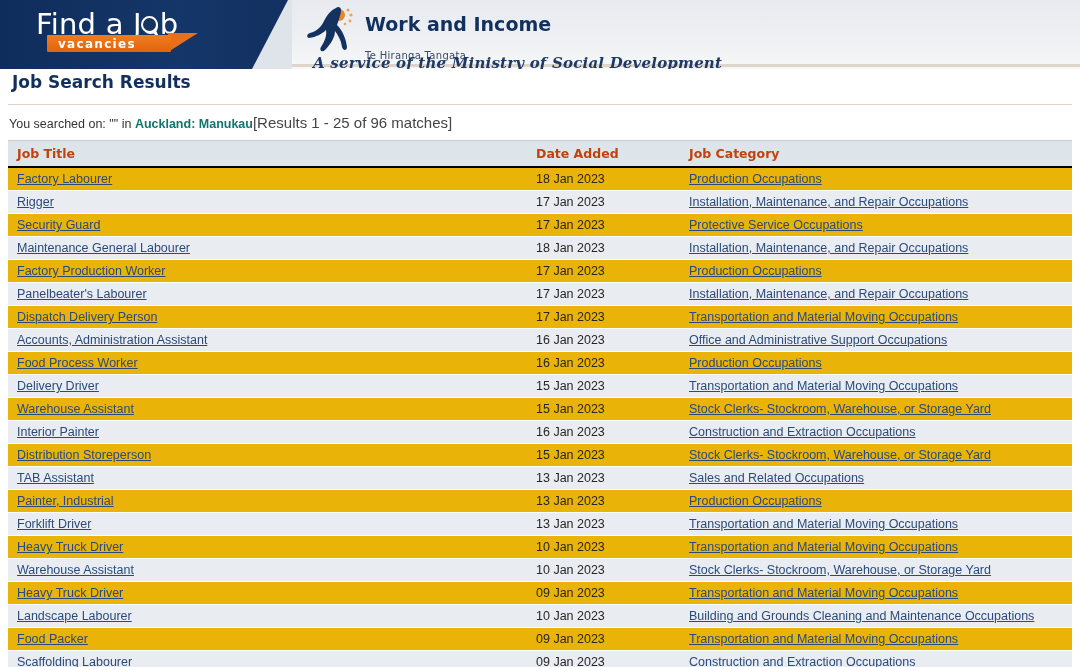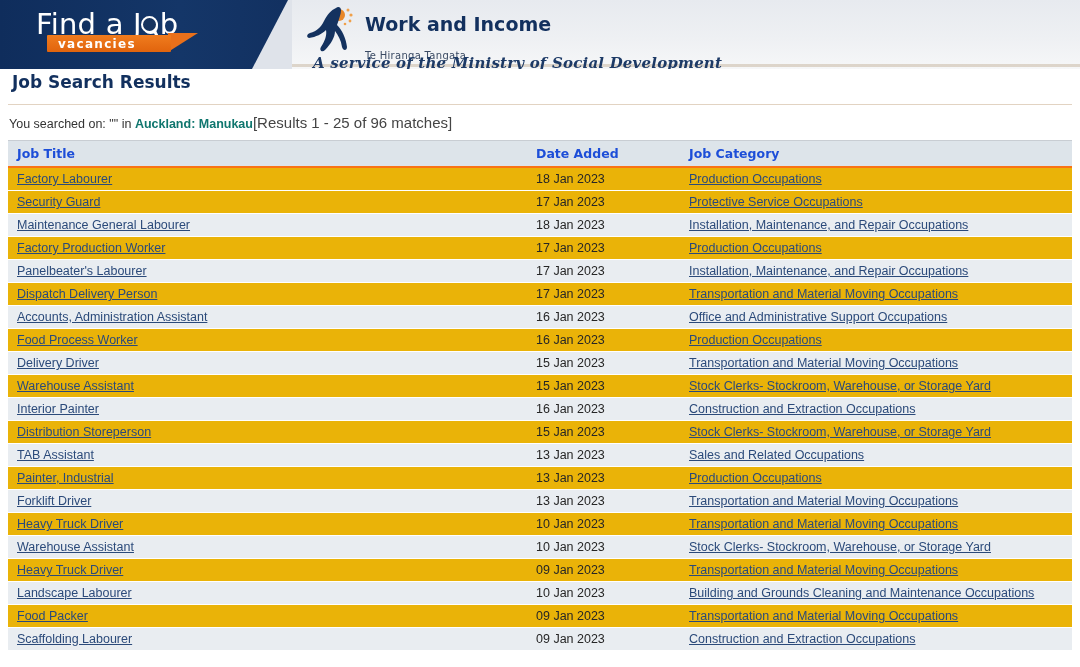--- a/index.html
+++ b/index.html
@@ -170,24 +170,24 @@
   }
   table.results col.c-title { width: 519px; }
   table.results col.c-date  { width: 153px; }
   table.results col.c-cat   { width: 392px; }
 
   table.results thead th {
     background: #dde4ea;
     text-align: left;
     font-size: 12.5px;
     font-weight: bold;
-    color: #1d4ed8;
+    color: #c2410c;
     padding: 5px 0 5px 9px;
     border-top: 1px solid #c8cdd3;
-    border-bottom: 2px solid #f97316;
+    border-bottom: 2px solid #000000;
     font-family: "DejaVu Sans", sans-serif;
   }
   table.results tbody td {
     font-size: 12.5px;
     padding: 4px 0 4px 9px;
     color: #222222;
     border-bottom: 1px solid transparent;
     height: 20px;
     white-space: nowrap;
     overflow: hidden;
@@ -260,20 +260,25 @@
         <th>Date Added</th>
         <th>Job Category</th>
       </tr>
     </thead>
     <tbody id="results-body">
         <tr class="odd">
           <td><a class="joblink" href="#">Factory Labourer</a></td>
           <td class="date">18 Jan 2023</td>
           <td><a class="catlink" href="#">Production Occupations</a></td>
         </tr>
+        <tr class="even">
+          <td><a class="joblink" href="#">Rigger</a></td>
+          <td class="date">17 Jan 2023</td>
+          <td><a class="catlink" href="#">Installation, Maintenance, and Repair Occupations</a></td>
+        </tr>
         <tr class="odd">
           <td><a class="joblink" href="#">Security Guard</a></td>
           <td class="date">17 Jan 2023</td>
           <td><a class="catlink" href="#">Protective Service Occupations</a></td>
         </tr>
         <tr class="even">
           <td><a class="joblink" href="#">Maintenance General Labourer</a></td>
           <td class="date">18 Jan 2023</td>
           <td><a class="catlink" href="#">Installation, Maintenance, and Repair Occupations</a></td>
         </tr>

